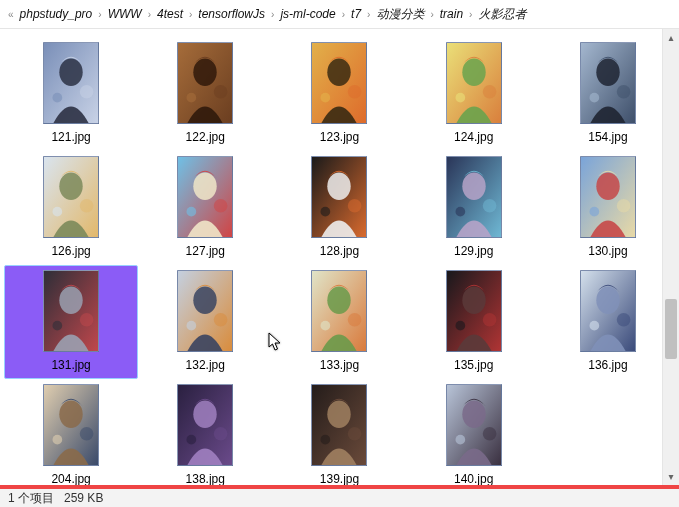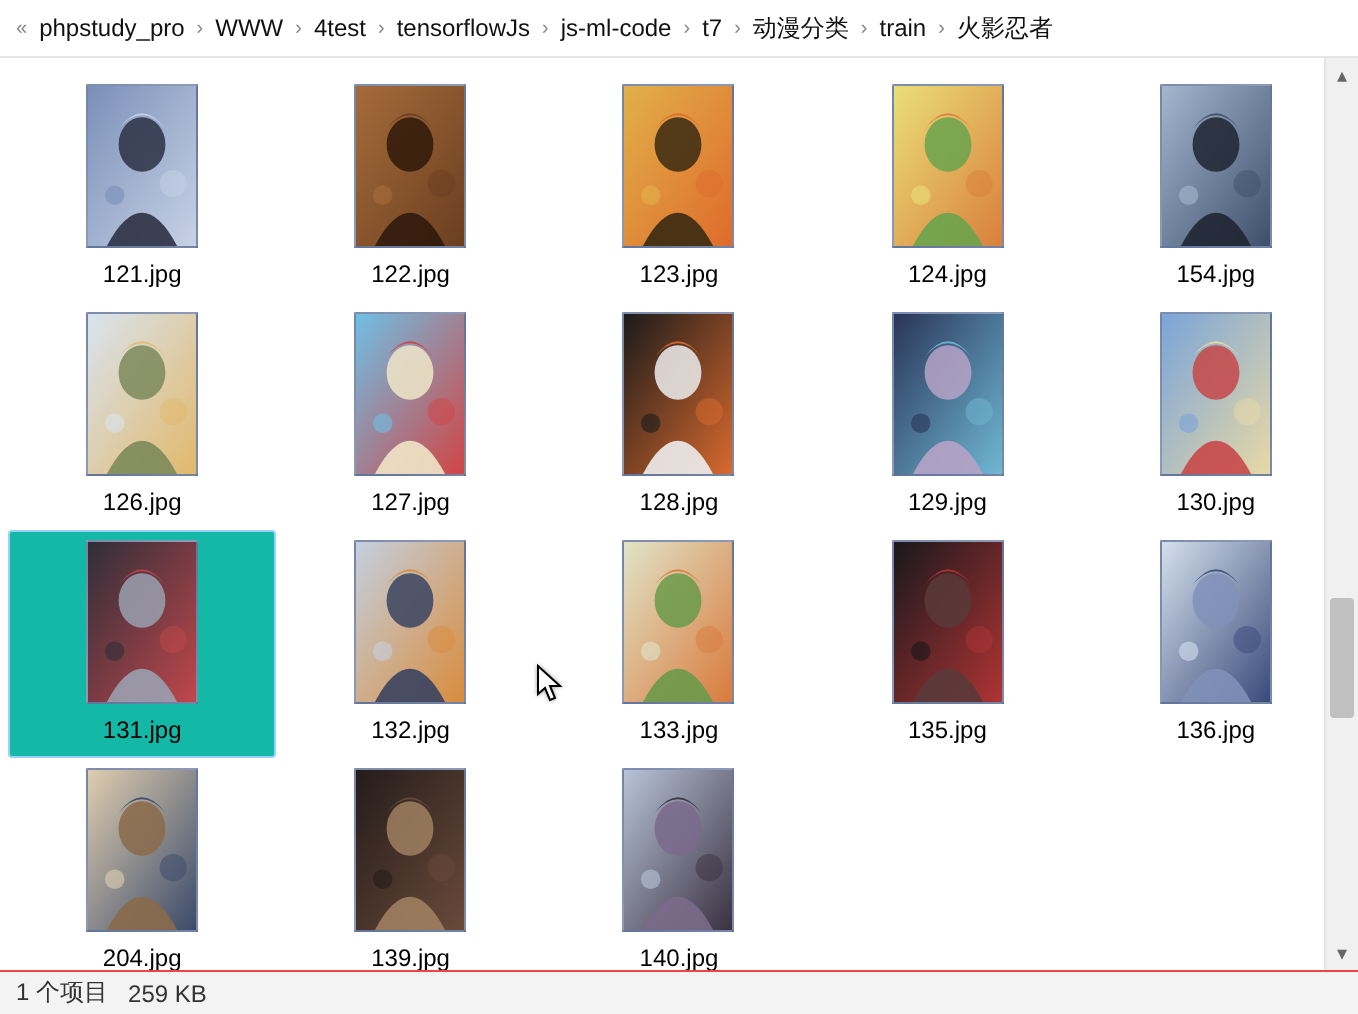--- a/index.html
+++ b/index.html
@@ -1,27 +1,27 @@
 <!DOCTYPE html>
 <html><head>
 <meta charset="utf-8">
 <style>
 * { margin: 0; padding: 0; box-sizing: border-box; }
 body { font-family: "Microsoft YaHei", "Segoe UI", sans-serif; font-size: 12px; background: #fff; width: 679px; height: 507px; overflow: hidden; position: relative; }
 .breadcrumb { height: 29px; border-bottom: 1px solid #e5e5e5; background: #fff; display: flex; align-items: center; padding: 0 6px; color: #333; }
-.breadcrumb .crumb { padding: 0 4px; cursor: pointer; white-space: nowrap; color: #111; }
+.breadcrumb .crumb { padding: 0 4px; cursor: pointer; white-space: nowrap; color: #111; font-style: italic; }
 .breadcrumb .sep { color: #888; padding: 0 2px; font-size: 10px; }
 .content { position: absolute; top: 29px; left: 0; right: 0; bottom: 22px; overflow: hidden; background: #fff; }
 .grid { display: grid; grid-template-columns: repeat(5, 1fr); gap: 0; padding: 8px 4px 0 4px; }
 .item { display: flex; flex-direction: column; align-items: center; padding: 4px 4px 6px 4px; border: 1px solid transparent; border-radius: 2px; cursor: default; }
-.item.selected { background: #14b8a6; border: 1px solid #99d1ff; }
+.item.selected { background: #8b5cf6; border: 1px solid #99d1ff; }
 .thumb { width: 56px; height: 82px; background: linear-gradient(135deg,#6a7fa8,#9aa9c8); border: 1px solid rgba(0,0,0,.08); display: flex; align-items: center; justify-content: center; overflow: hidden; position: relative; }
 .thumb svg { width: 100%; height: 100%; }
 .fname { margin-top: 6px; font-size: 12px; color: #000; text-align: left; }
-.status { position: absolute; left: 0; right: 0; bottom: 0; height: 22px; border-top: 1px solid #ef4444; background: #f3f3f3; display: flex; align-items: center; padding: 0 8px; color: #333; gap: 10px; }
+.status { position: absolute; left: 0; right: 0; bottom: 0; height: 22px; border-top: 4px solid #ef4444; background: #f3f3f3; display: flex; align-items: center; padding: 0 8px; color: #333; gap: 10px; }
 .cursor { position: absolute; width: 16px; height: 22px; pointer-events: none; }
 .cursor svg { width: 16px; height: 22px; filter: drop-shadow(0 0 1px rgba(0,0,0,.4)); }
 .scrollbar { position: absolute; top: 29px; right: 0; bottom: 22px; width: 17px; background: #f0f0f0; border-left: 1px solid #e5e5e5; }
 .scrollbar .track { position: absolute; top: 17px; bottom: 17px; left: 0; right: 0; }
 .scrollbar .thumbv { position: absolute; left: 2px; right: 2px; top: 60%; height: 60px; background: #c0c0c0; border-radius: 2px; }
 .scrollbar .arrow { position: absolute; left: 0; right: 0; height: 17px; display:flex; align-items:center; justify-content:center; color:#666; font-size:10px;}
 .scrollbar .arrow.up { top: 0; }
 .scrollbar .arrow.down { bottom: 0; }
 </style>
 </head>
@@ -351,20 +351,39 @@
     <circle cx="14" cy="56" r="5" fill="#e0ceb0" opacity=".6"></circle>
     <circle cx="44" cy="50" r="7" fill="#3a4a6a" opacity=".5"></circle>
   </svg>
         </div>
         <div class="fname">204.jpg</div>
       </div>
       <div class="item">
         <div class="thumb">
           <svg viewBox="0 0 56 82" preserveAspectRatio="xMidYMid slice">
     <defs>
+              <linearGradient id="g2a2040" x1="0" y1="0" x2="1" y2="1">
+      <stop offset="0" stop-color="#2a2040"></stop>
+                <stop offset="1" stop-color="#6a4a8a"></stop>
+    </linearGradient>
+            </defs>
+    <rect width="56" height="82" fill="url(#g2a2040)"></rect>
+    <ellipse cx="28" cy="30" rx="12" ry="14" fill="#a080c0" opacity=".85"></ellipse>
+    <path d="M10 82 Q28 48 46 82 Z" fill="#a080c0" opacity=".9"></path>
+    <path d="M16 22 Q28 8 40 22 Q34 14 28 14 Q22 14 16 22 Z" fill="#6a4a8a" opacity=".9"></path>
+    <circle cx="14" cy="56" r="5" fill="#2a2040" opacity=".6"></circle>
+    <circle cx="44" cy="50" r="7" fill="#6a4a8a" opacity=".5"></circle>
+  </svg>
+        </div>
+        <div class="fname">138.jpg</div>
+      </div>
+      <div class="item">
+        <div class="thumb">
+          <svg viewBox="0 0 56 82" preserveAspectRatio="xMidYMid slice">
+    <defs>
               <linearGradient id="g241c1a" x1="0" y1="0" x2="1" y2="1">
       <stop offset="0" stop-color="#241c1a"></stop>
                 <stop offset="1" stop-color="#6a4a3a"></stop>
     </linearGradient>
             </defs>
     <rect width="56" height="82" fill="url(#g241c1a)"></rect>
     <ellipse cx="28" cy="30" rx="12" ry="14" fill="#a08060" opacity=".85"></ellipse>
     <path d="M10 82 Q28 48 46 82 Z" fill="#a08060" opacity=".9"></path>
     <path d="M16 22 Q28 8 40 22 Q34 14 28 14 Q22 14 16 22 Z" fill="#6a4a3a" opacity=".9"></path>
     <circle cx="14" cy="56" r="5" fill="#241c1a" opacity=".6"></circle>

